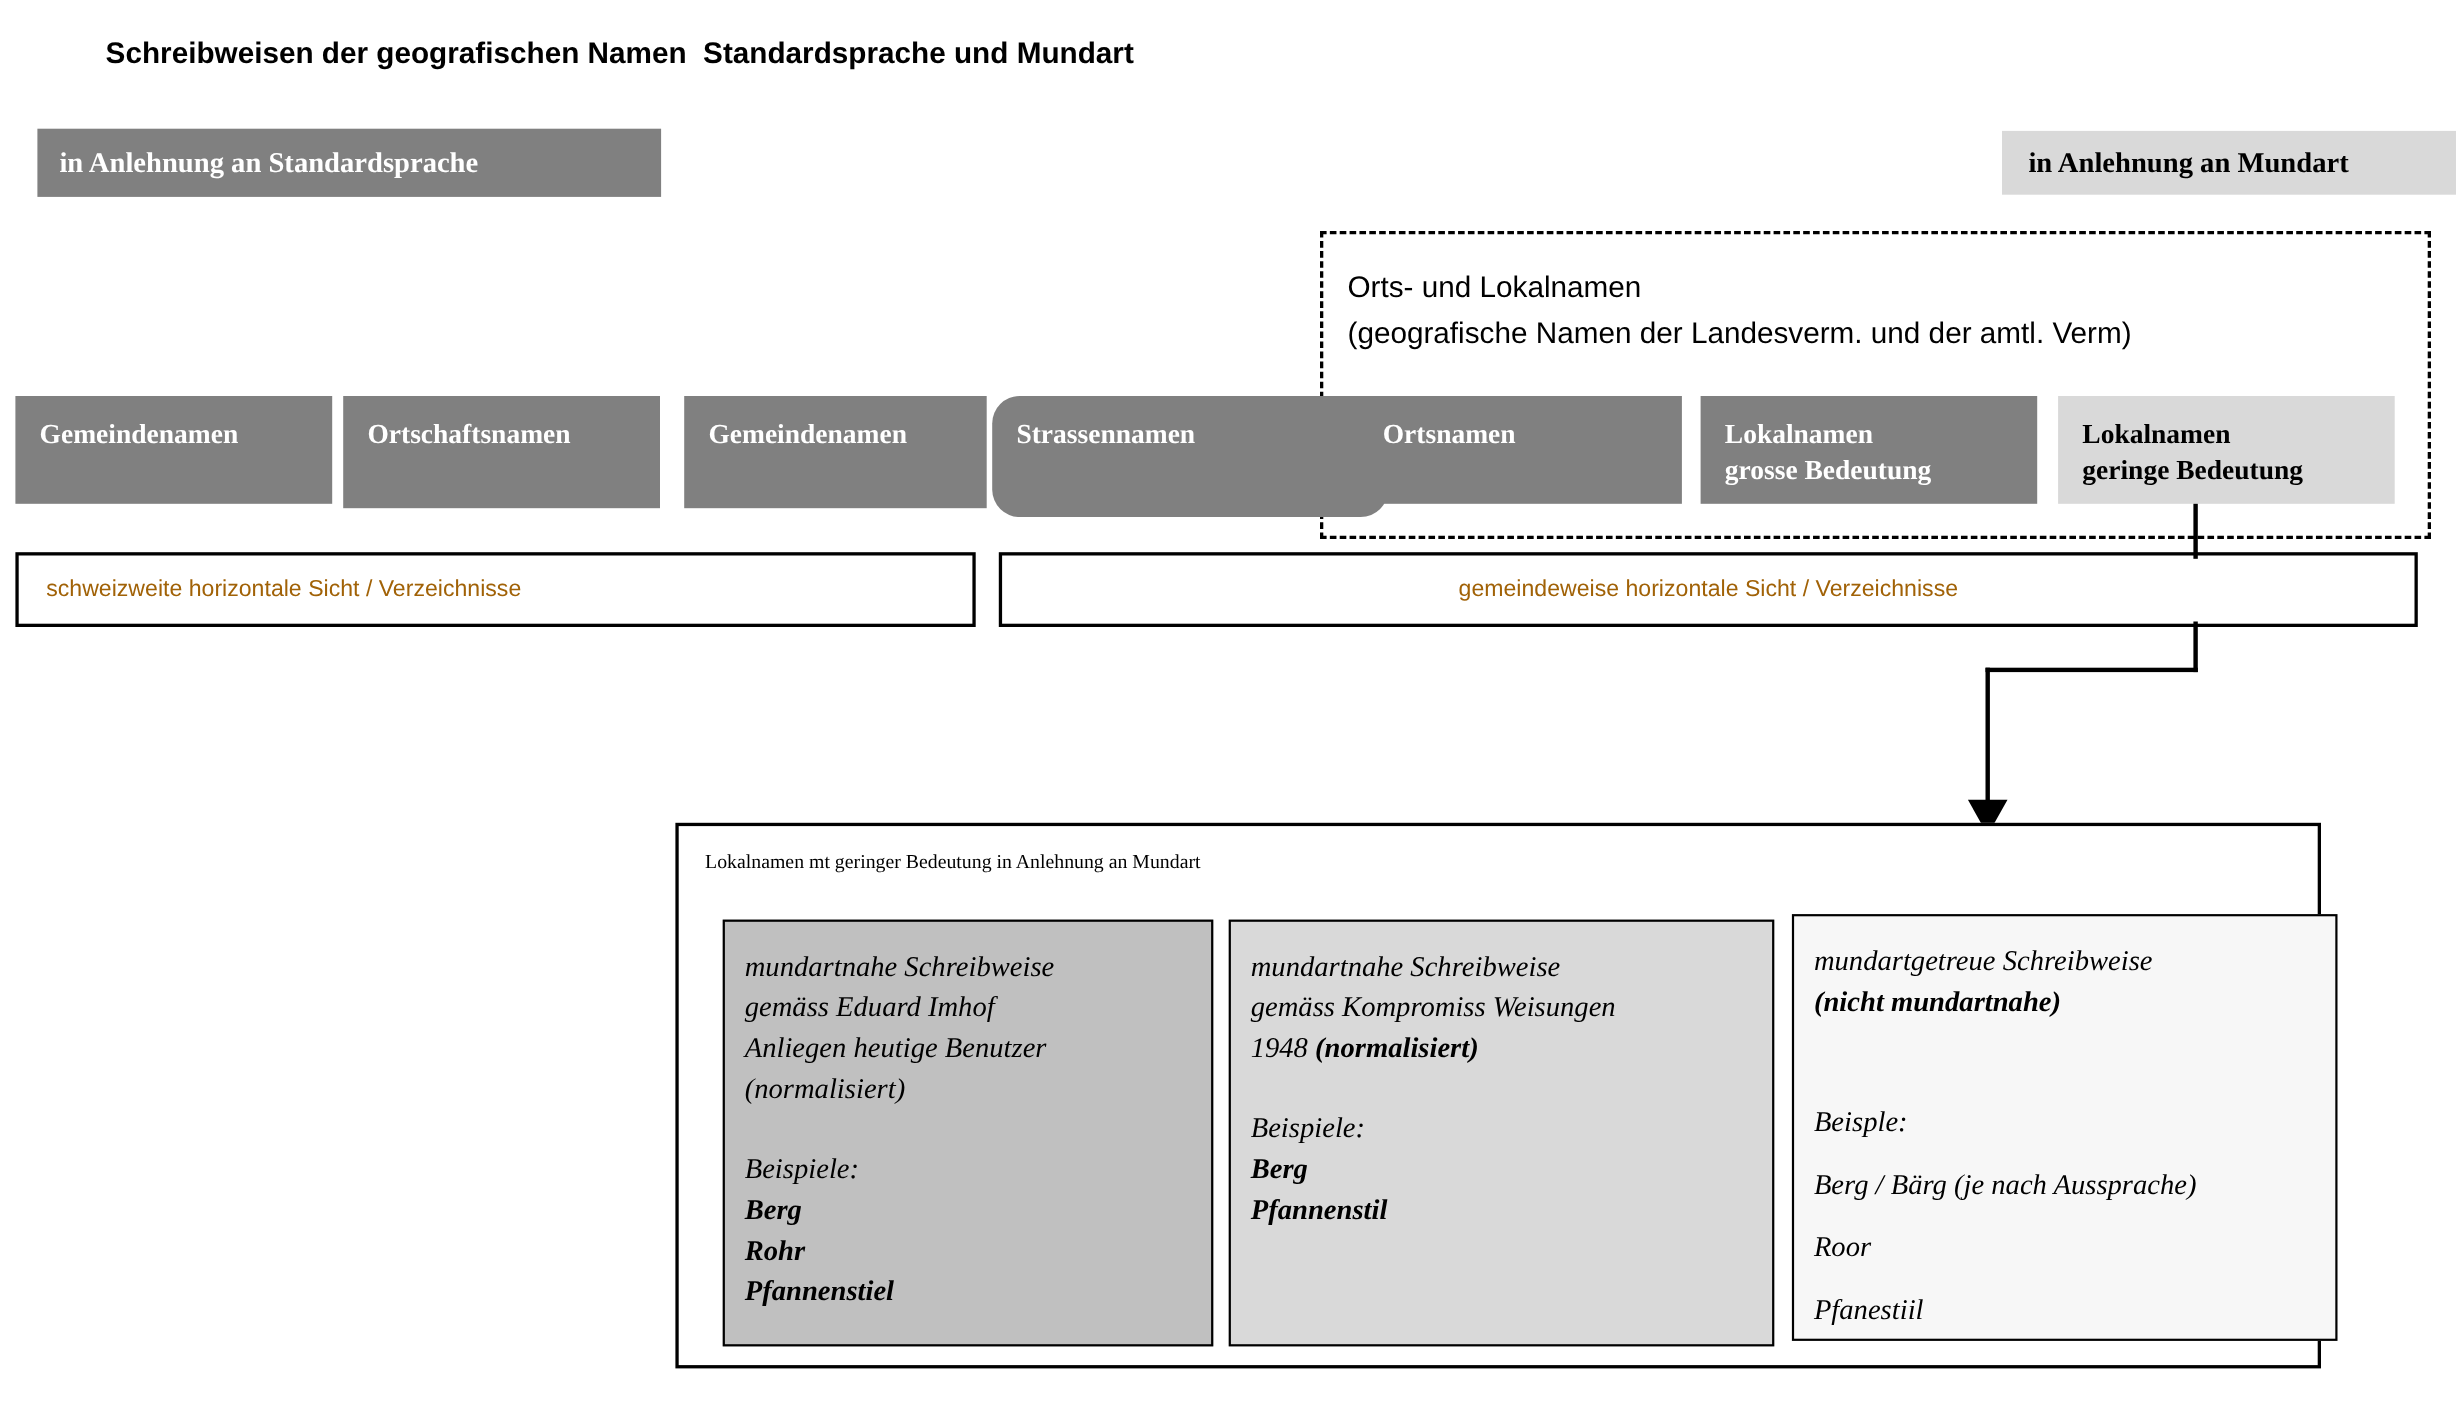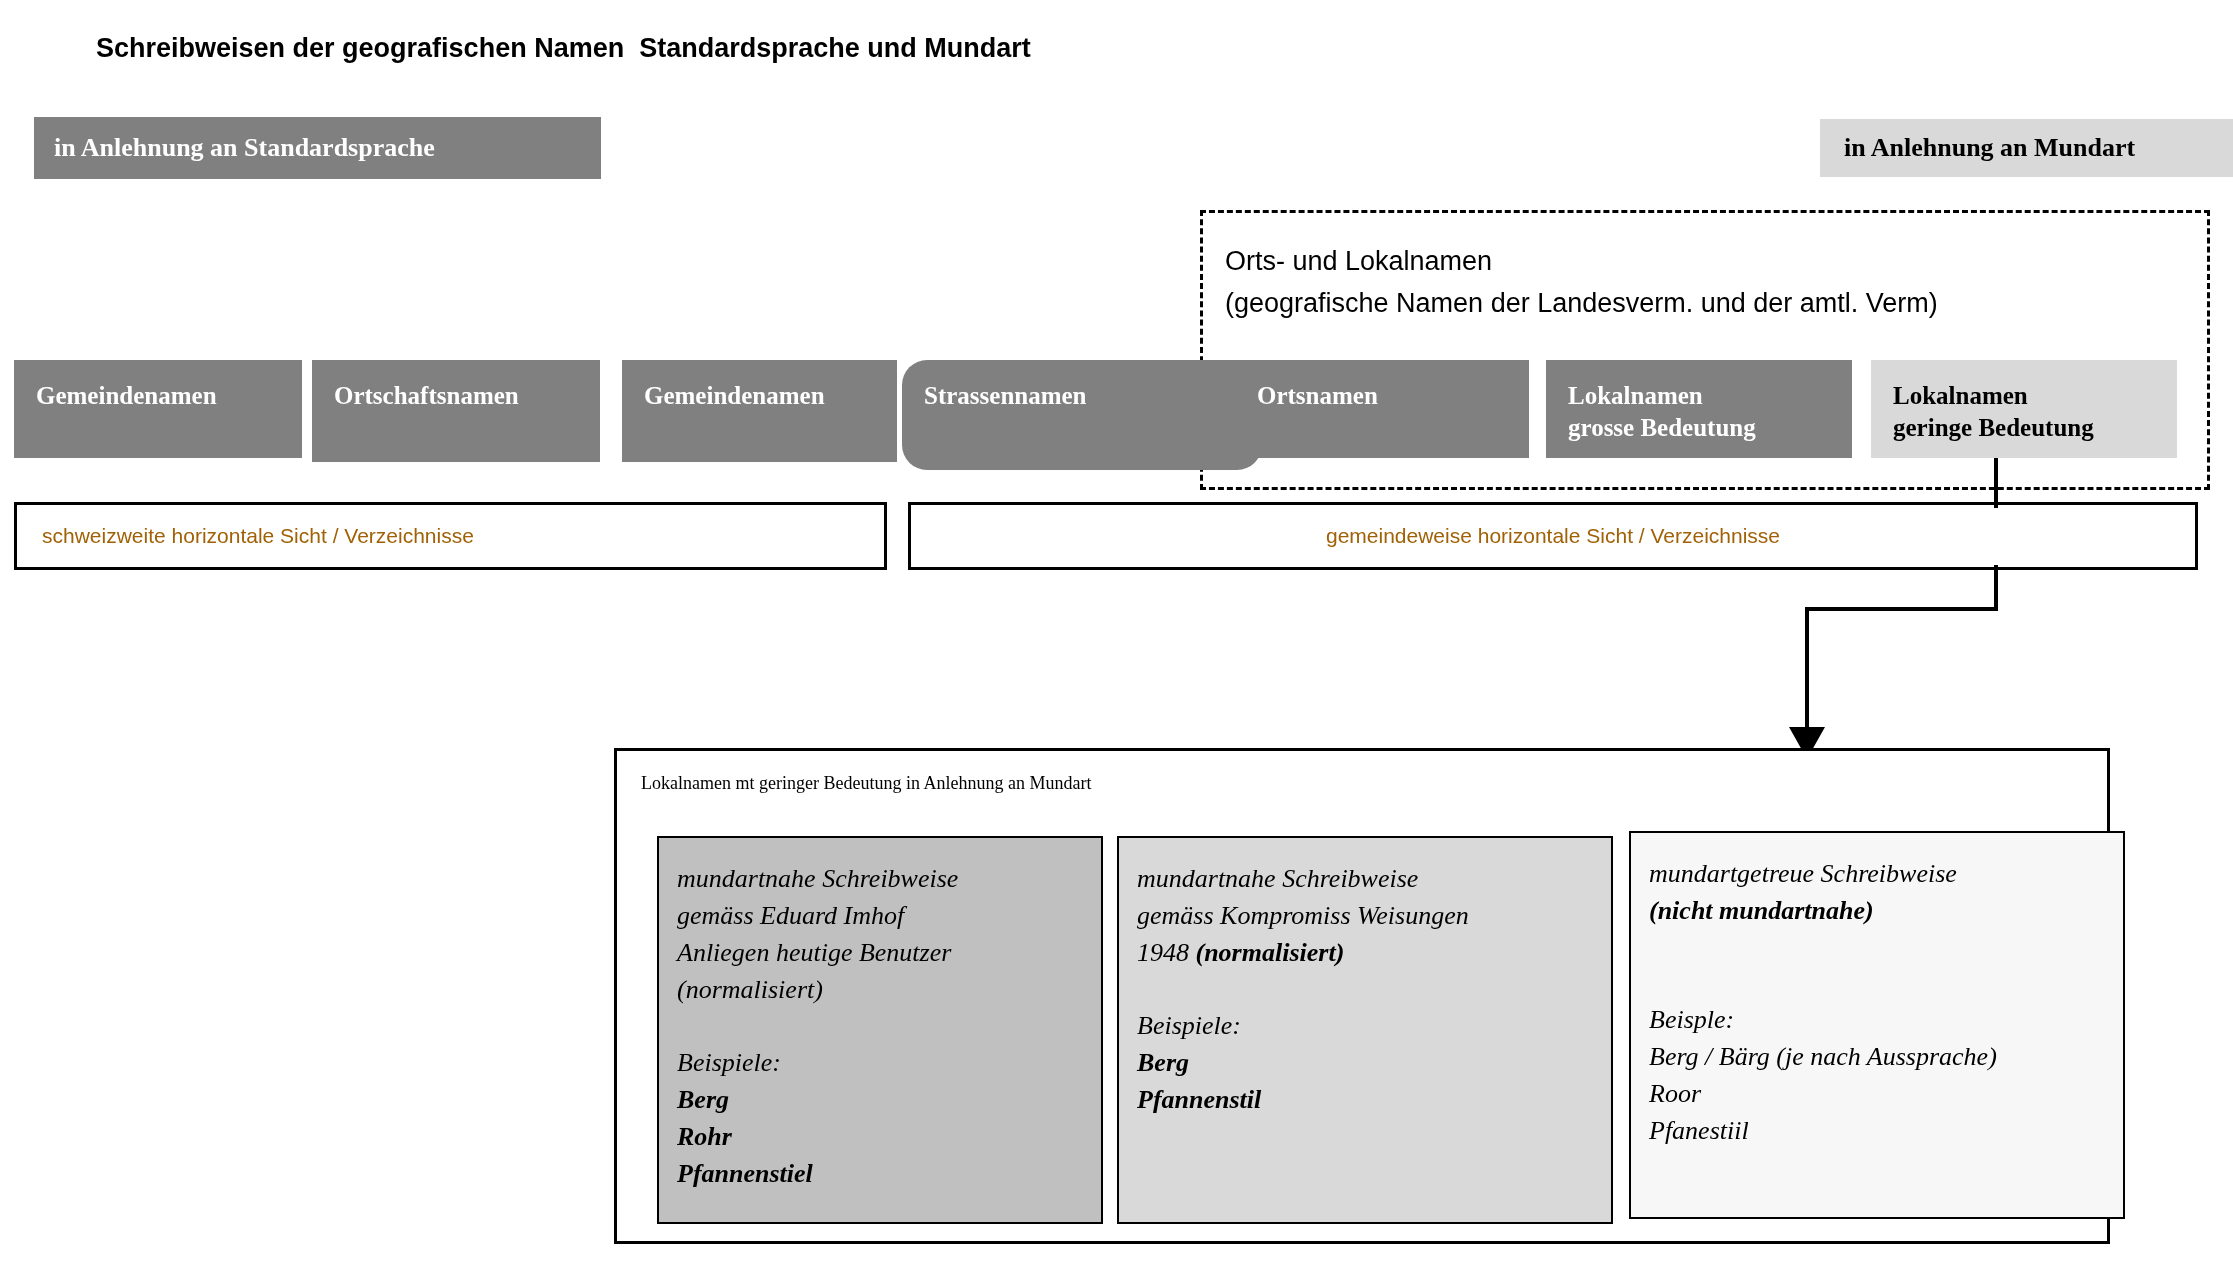--- a/index.html
+++ b/index.html
@@ -153,21 +153,21 @@
   }
   #card-imhof      { left: 40px;  top: 85px; width: 446px; height: 388px; background: #c0c0c0; }
   #card-kompromiss { left: 500px; top: 85px; width: 496px; height: 388px; background: #d9d9d9; }
   #card-getreu     { left: 1012px;top: 80px; width: 496px; height: 388px; background: #f7f7f7; }
 
   .card-desc { white-space: pre-wrap; }
   .card-desc b { font-weight: bold; }
   .card-spacer { height: 36px; }
   .card-examples-label { }
   .card-example { font-weight: bold; }
-  .card-example.plain { font-weight: normal; }
+  .card-example.plain { font-weight: normal; margin-top: 20px; }
 </style>
 </head>
 <body>
 
 <div class="abs" id="page-title">Schreibweisen der geografischen Namen  Standardsprache und Mundart</div>
 
 <div class="abs header-bar" id="header-standard">in Anlehnung an Standardsprache</div>
 
 <div class="abs header-bar" id="header-mundart">in Anlehnung an Mundart</div>
 

